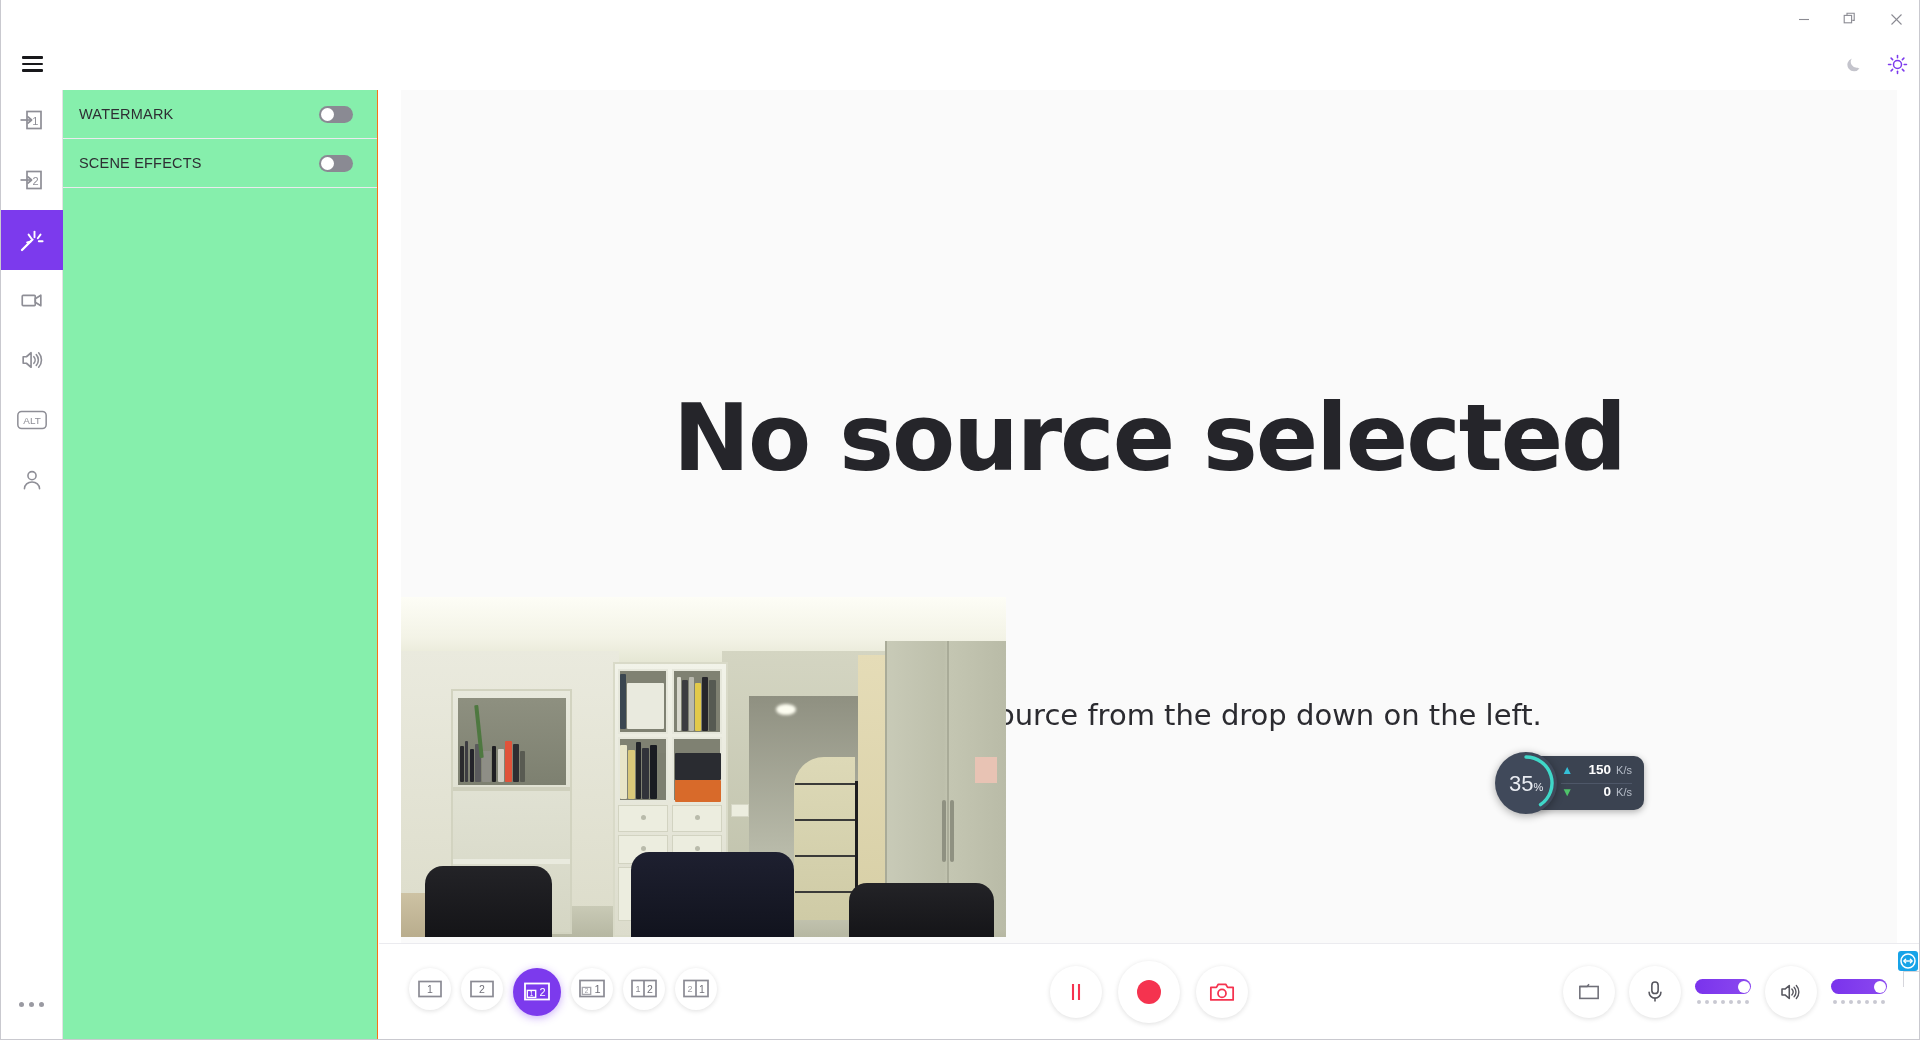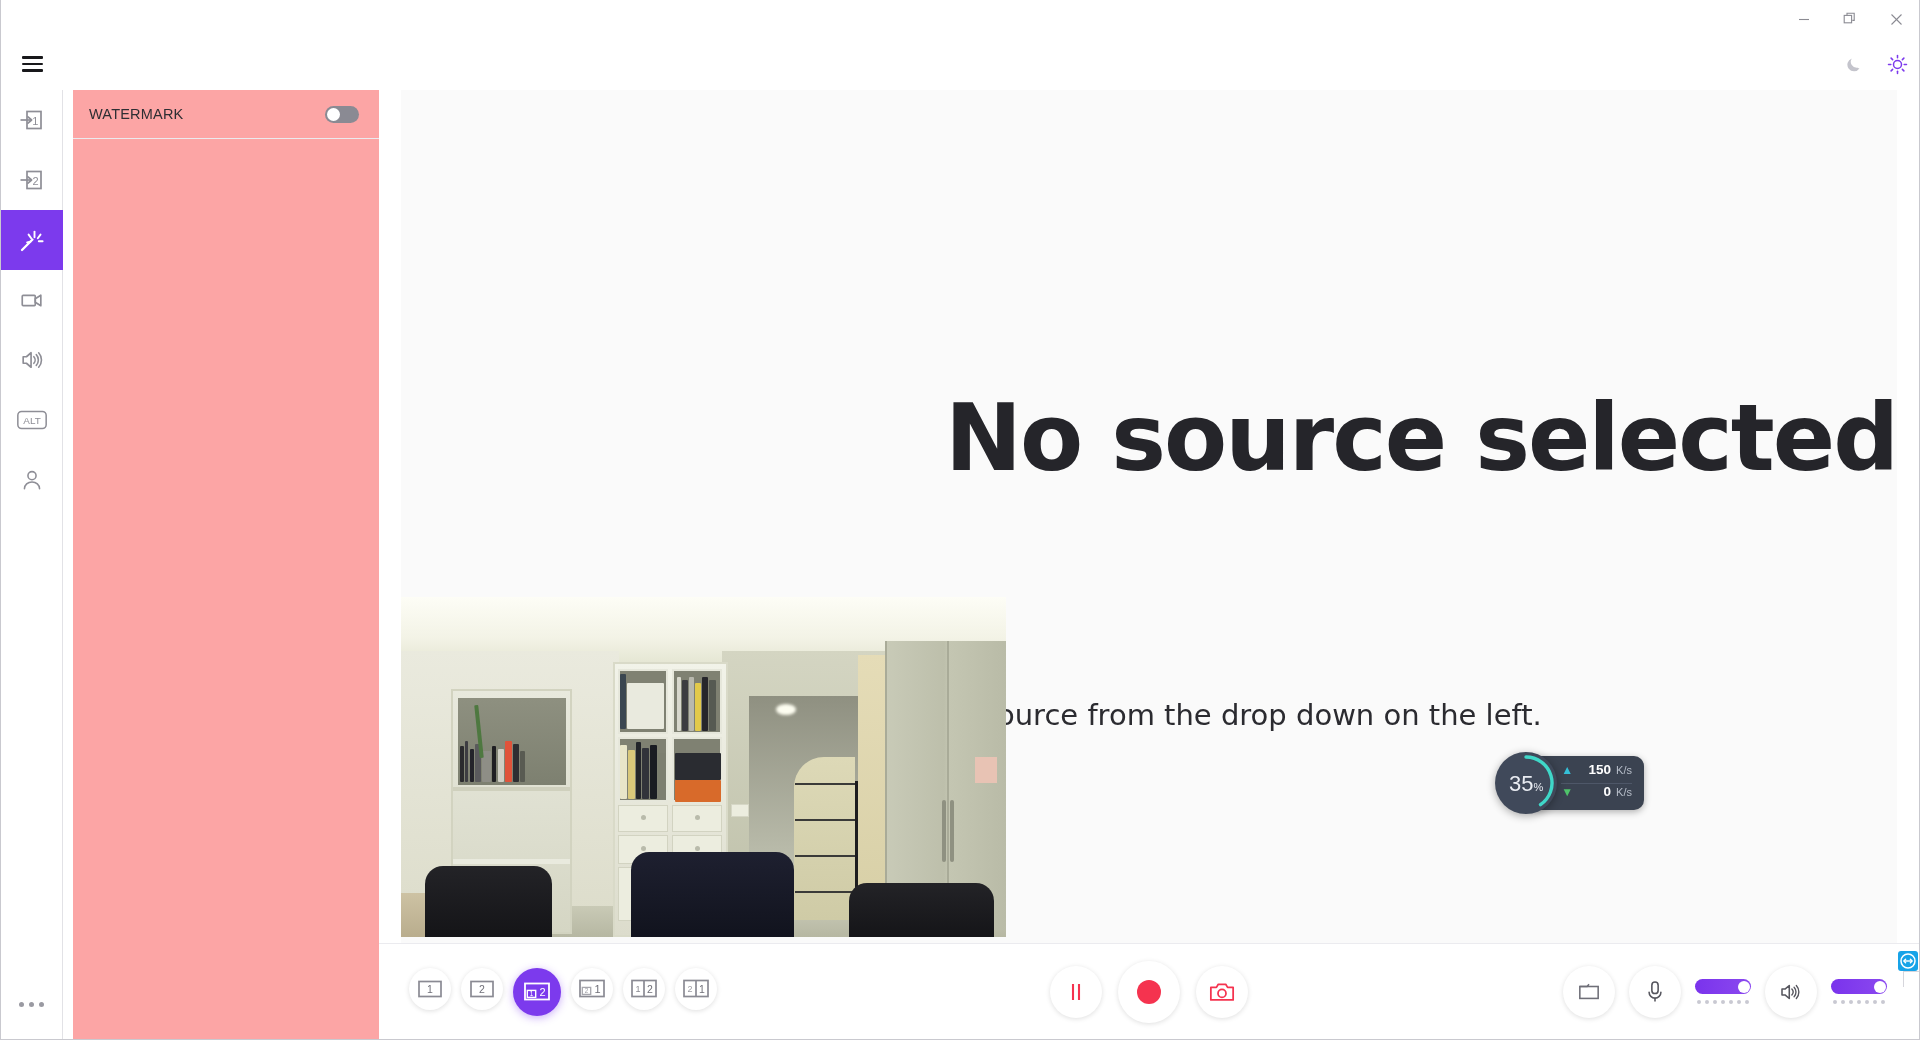--- a/index.html
+++ b/index.html
@@ -71,23 +71,23 @@
     margin-top: auto;
     width: 62px; height: 70px;
     display: flex; align-items: center; justify-content: center;
     cursor: pointer;
   }
   .dots3 { display: flex; gap: 5px; }
   .dots3 i { width: 5px; height: 5px; border-radius: 50%; background: #9a9aa2; display:block; }
 
   
   .panel {
-    position: absolute; top: 90px; left: 72px; bottom: 0; width: 315px;
-    background: #fca5a5;
-    border-right: 5px solid #f97316;
+    position: absolute; top: 90px; left: 62px; bottom: 0; width: 315px;
+    background: #86efac;
+    border-right: 1px solid #f97316;
   }
   .panel-row {
     height: 49px;
     display: flex; align-items: center; justify-content: space-between;
     padding: 0 24px 0 16px;
     border-bottom: 1px solid #eaeaee;
   }
   .panel-label {
     font-size: 14.5px; color: #2e2e33; letter-spacing: .2px;
   }
@@ -110,21 +110,21 @@
   }
   .canvas {
     position: absolute;
     top: 0; left: 22px; right: 22px; bottom: 95px;
     background: #fafafa;
     overflow: hidden;
   }
   .nosrc-title {
     position: absolute;
     left: 0; right: 0; top: 295px;
-    text-align: right;
+    text-align: center;
     font-size: 92px;
     font-weight: 700;
     color: #25252a;
     letter-spacing: -2px;
     font-family: "DejaVu Sans", sans-serif;
     white-space: nowrap;
   }
   .nosrc-sub {
     position: absolute;
     left: 0; right: 0; top: 608px;
@@ -492,20 +492,26 @@
   <div class="panel">
 
     <div class="panel-row">
       <span class="panel-label">WATERMARK</span>
       <div class="toggle">
           <i></i>
         </div>
     </div>
 
 
+    <div class="panel-row">
+      <span class="panel-label">SCENE EFFECTS</span>
+      <div class="toggle">
+          <i></i>
+        </div>
+    </div>
 
   </div>
 
   <div class="stage">
 
     <div class="canvas">
 
       <div class="nosrc-title">No source selected</div>
       <div class="nosrc-sub">Please select a source from the drop down on the left.</div>
 

